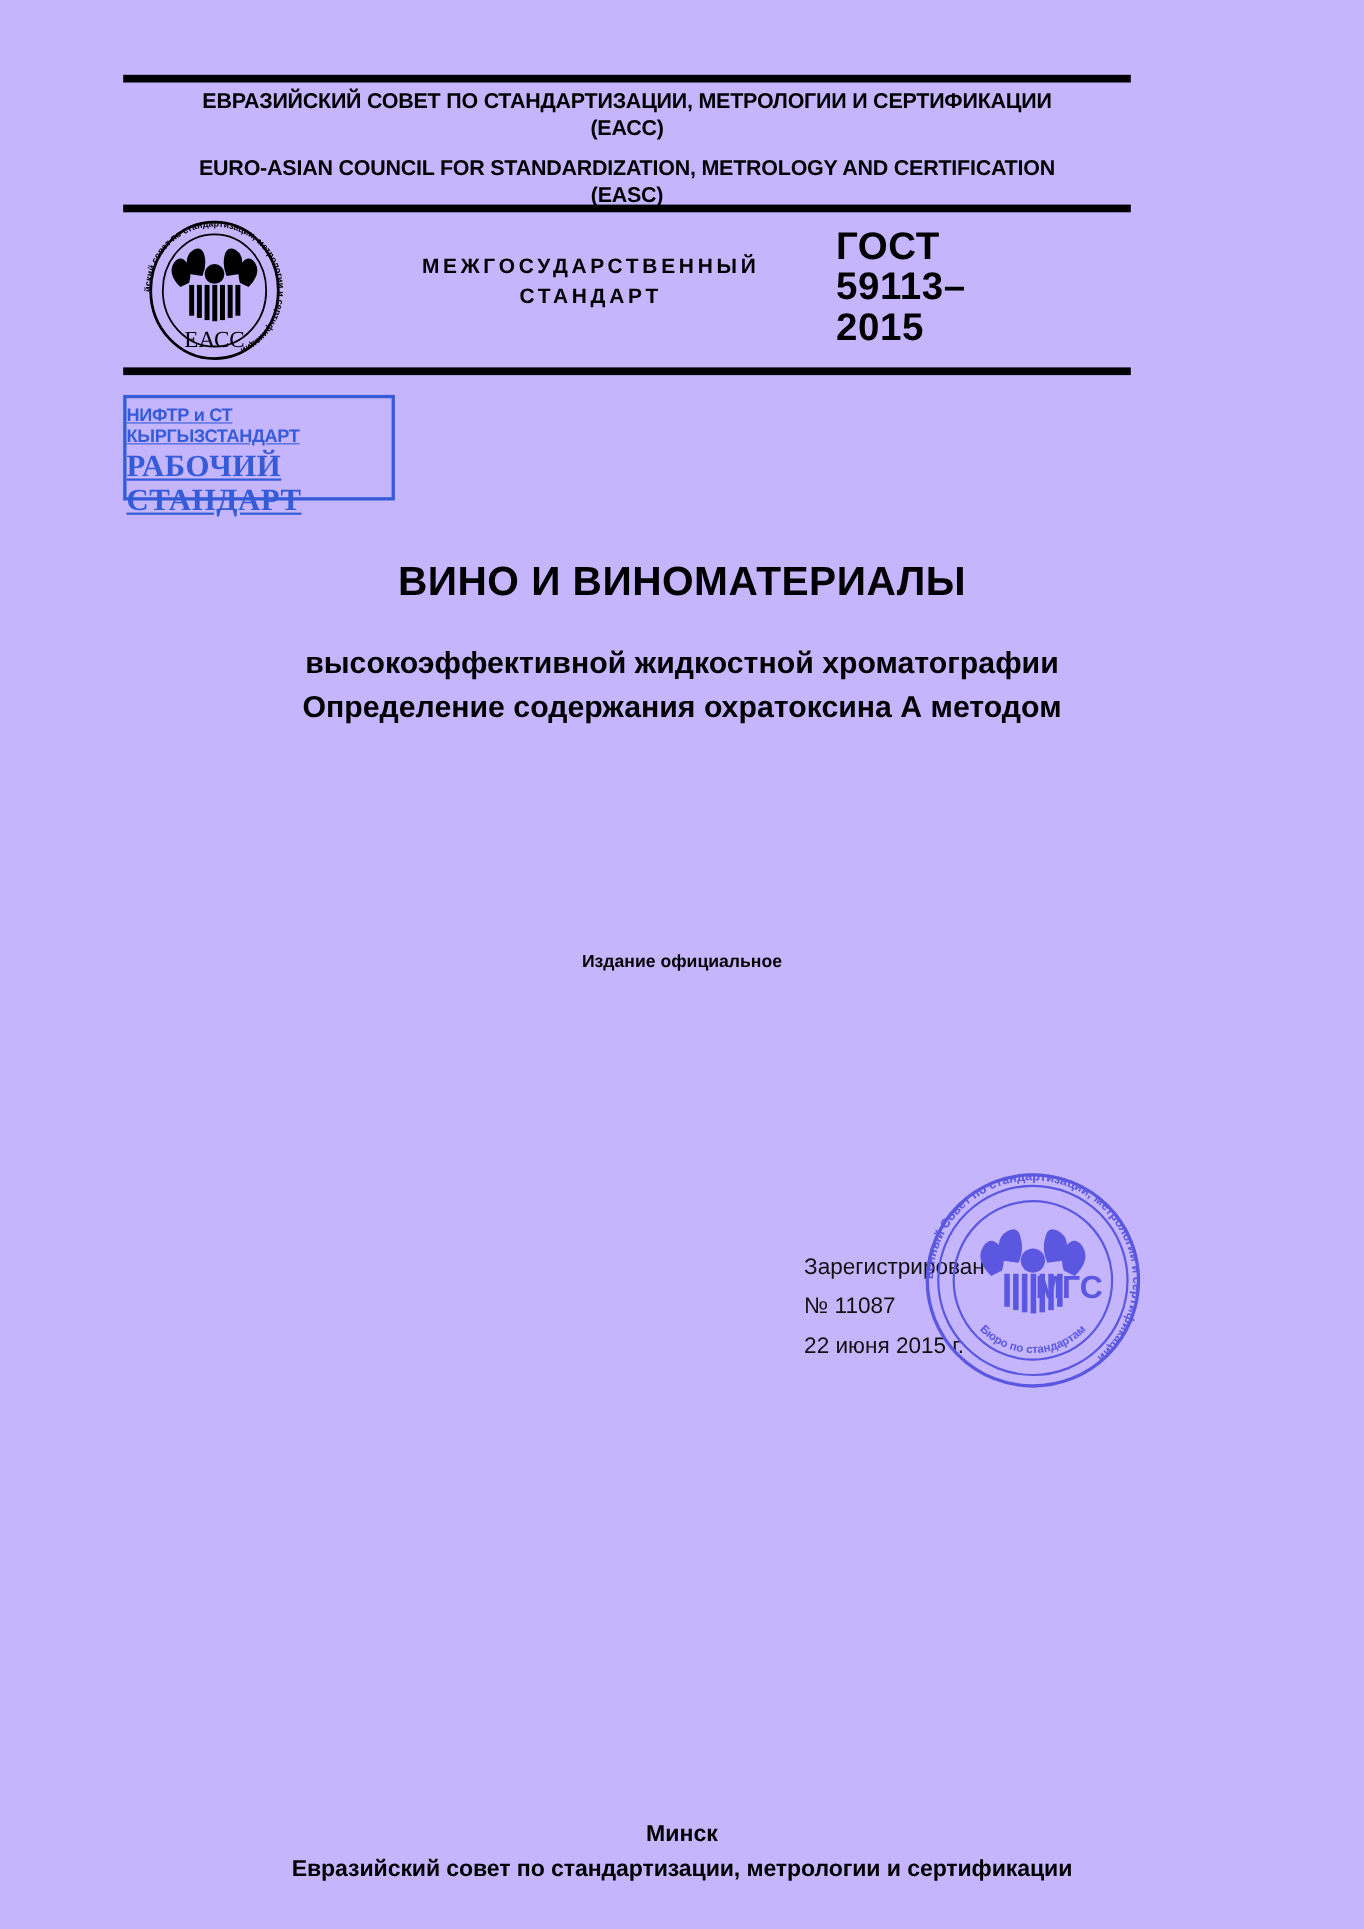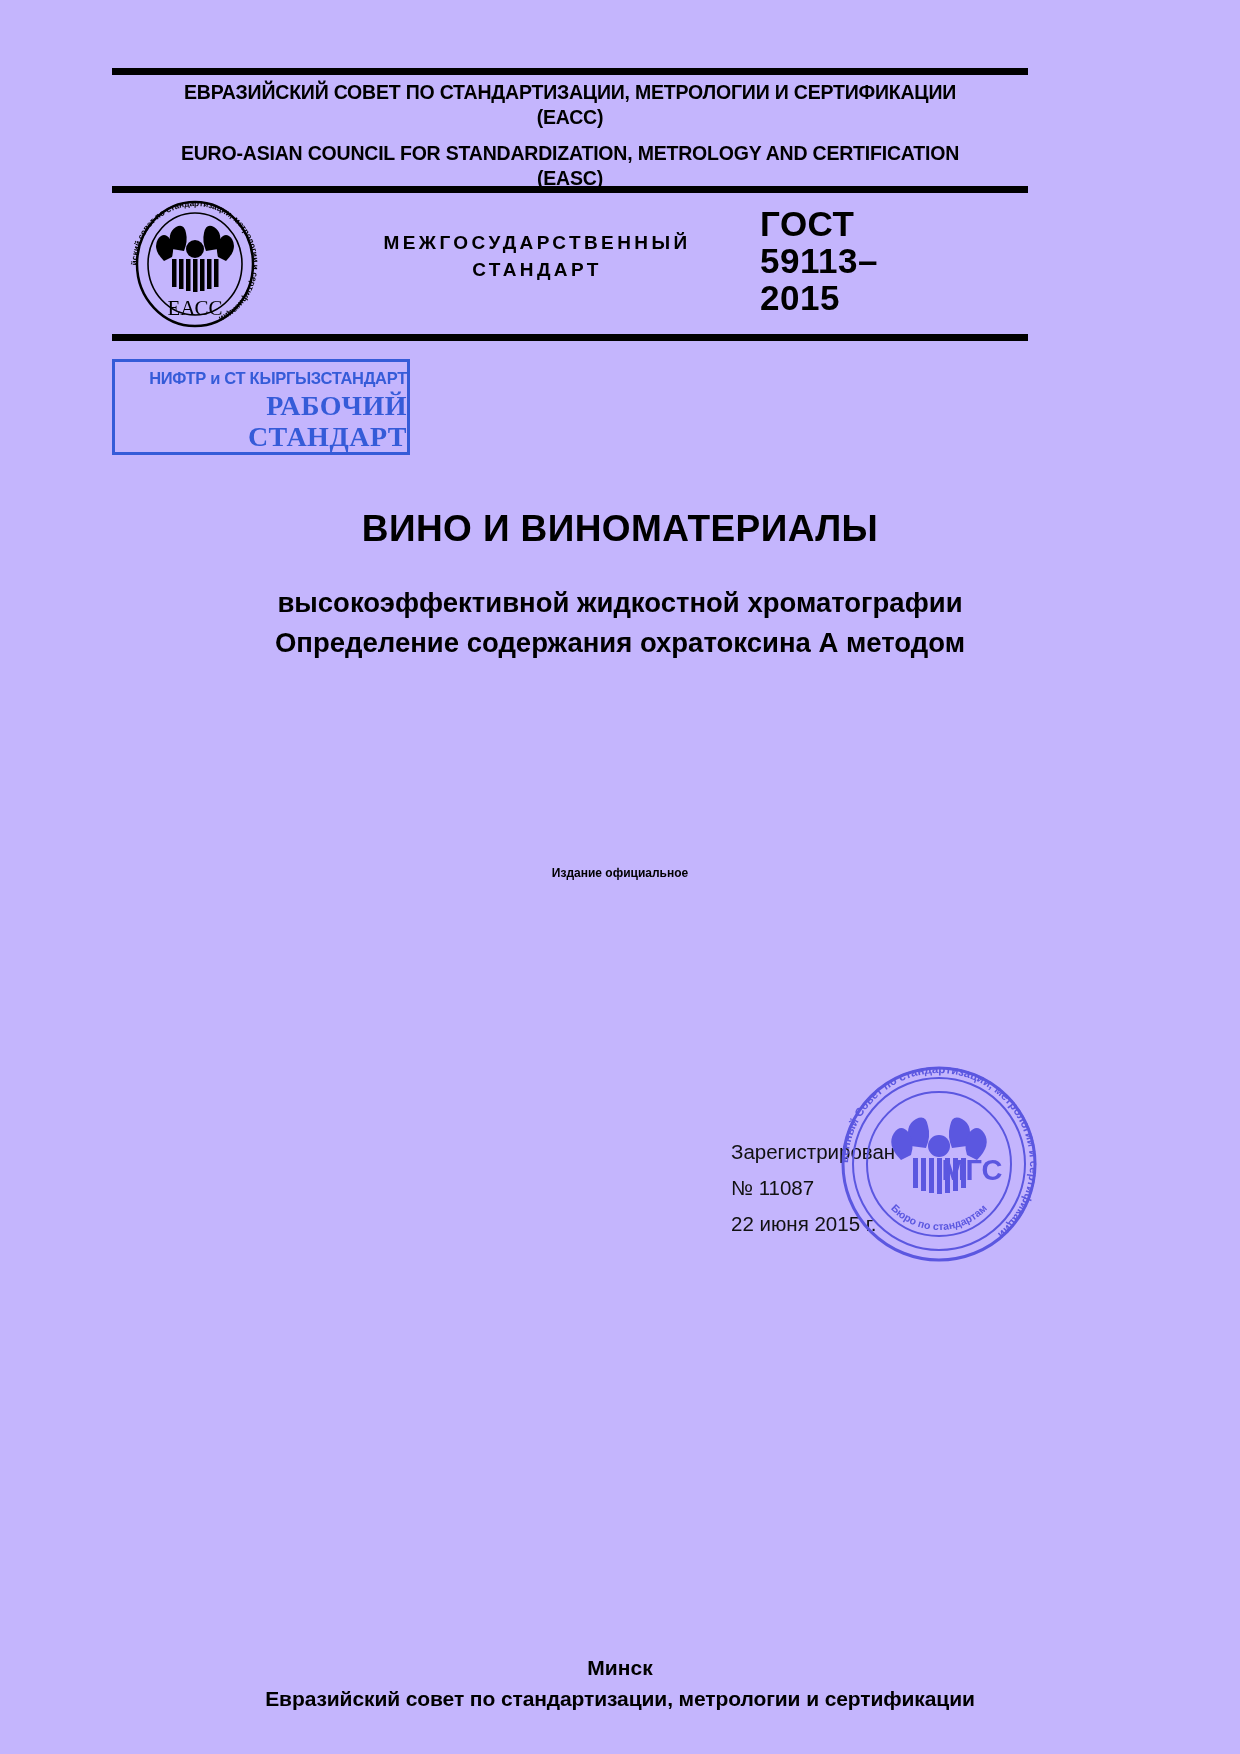--- a/index.html
+++ b/index.html
@@ -84,27 +84,28 @@
     font-size: 35px;
     line-height: 37px;
     letter-spacing: 0.5px;
   }
 
   
   .work-copy-stamp {
     position: absolute;
     left: 112px;
     top: 359px;
-    width: 298px;
+    width: 247px;
     height: 96px;
     border: 3px solid #2b55d6;
     box-sizing: border-box;
     color: #2b55d6;
-    text-align: right;
+    text-align: left;
     opacity: 0.93;
+    text-decoration: underline;
   }
   .wc-line1 {
     font-weight: bold;
     font-size: 16.5px;
     letter-spacing: -0.3px;
     margin-top: 7px;
   }
   .wc-line2, .wc-line3 {
     font-family: "Liberation Serif", serif;
     font-weight: bold;
@@ -137,21 +138,21 @@
   }
 
   
   .official {
     position: absolute;
     top: 866px;
     left: 120px;
     width: 1000px;
     text-align: center;
     font-weight: bold;
-    font-size: 12px;
+    font-size: 16px;
   }
 
   
   .registration {
     position: absolute;
     top: 1134px;
     left: 731px;
     font-size: 20.5px;
     line-height: 36px;
     color: #111111;

